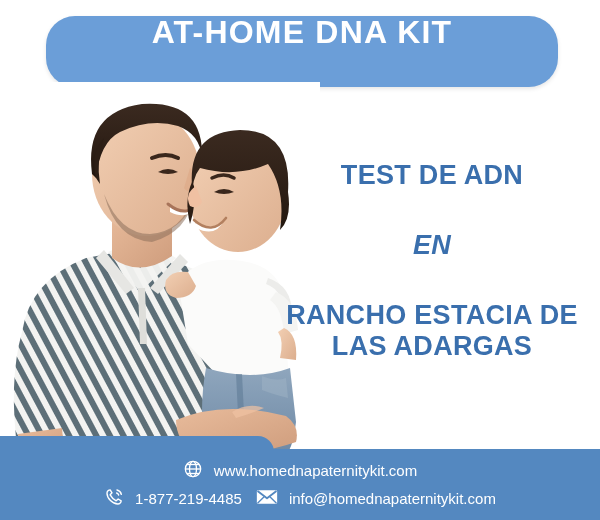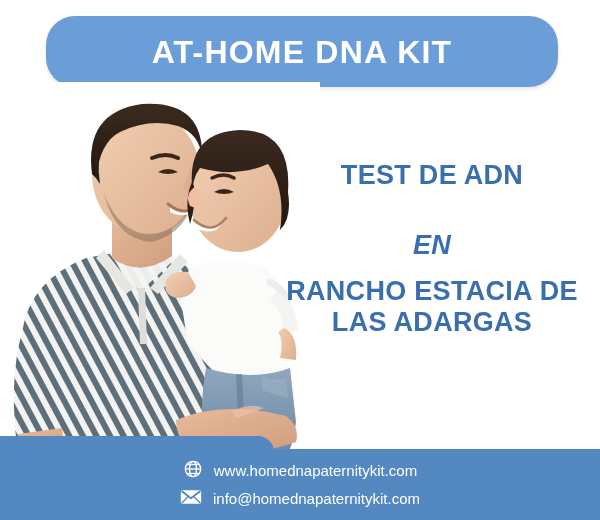--- a/index.html
+++ b/index.html
@@ -25,21 +25,21 @@
   .header-banner {
     position: absolute;
     left: 46px;
     top: 16px;
     width: 512px;
     height: 71px;
     background: #6b9ed8;
     border-radius: 29px;
     box-shadow: 0 2px 4px rgba(0,0,0,0.10);
     display: flex;
-    align-items: center;
+    align-items: flex-start;
     justify-content: center;
   }
   .header-title {
     color: #ffffff;
     font-size: 32px;
     font-weight: bold;
     letter-spacing: 1.2px;
     line-height: 1;
     white-space: nowrap;
   }
@@ -65,21 +65,21 @@
   }
   .headline-line {
     color: #3a6fad;
     font-weight: bold;
     font-size: 27px;
     line-height: 1.12;
     letter-spacing: 0.3px;
   }
   .headline-line.l1 { margin: 0 0 0 0; }
   .headline-line.l2 { margin: 40px 0 0 0; font-style: italic; }
-  .headline-line.l3 { margin: 16px 0 0 0; }
+  .headline-line.l3 { margin: 40px 0 0 0; }
 
   
   .footer-left-block {
     position: absolute;
     left: 0px;
     top: 436px;
     width: 274px;
     height: 84px;
     background: #5488c0;
     border-top-right-radius: 16px;
@@ -243,20 +243,30 @@
             <line x1="2.8" y1="12" x2="21.2" y2="12"></line>
             <line x1="4.4" y1="6.6" x2="19.6" y2="6.6"></line>
             <line x1="4.4" y1="17.4" x2="19.6" y2="17.4"></line>
           </svg>
         </span>
         <span class="footer-text">www.homednapaternitykit.com</span>
       </div>
     </div>
 
     <div class="footer-row">
+      <div class="footer-item">
+        <span class="ficon">
+          <svg width="20" height="20" viewBox="0 0 24 24" fill="none" stroke="#ffffff" stroke-width="1.7" aria-hidden="true">
+            <path d="M7.4 3.4 C5.6 3.4 3.6 5.2 3.6 7.4 C3.6 13.6 10.4 20.4 16.6 20.4 C18.8 20.4 20.6 18.4 20.6 16.6 L17 14.4 L14.6 16.6 C12.4 15.4 8.6 11.6 7.4 9.4 L9.6 7 Z" stroke-linejoin="round"></path>
+            <path d="M15.6 3.6 C18.2 4.2 20.2 6.2 20.8 8.8" stroke-linecap="round"></path>
+            <path d="M15.2 7.2 C16.4 7.6 17.2 8.4 17.6 9.6" stroke-linecap="round"></path>
+          </svg>
+        </span>
+        <span class="footer-text">1-877-219-4485</span>
+      </div>
 
       <div class="footer-item">
         <span class="ficon">
           <svg width="22" height="20" viewBox="0 0 26 20" aria-hidden="true">
             <rect x="1" y="2" width="24" height="16" rx="1.6" fill="#ffffff"></rect>
             <path d="M1.8 3 L13 11.6 L24.2 3" fill="none" stroke="#5488c0" stroke-width="2.2" stroke-linejoin="round"></path>
             <path d="M1.8 17.4 L9.6 9.8 M24.2 17.4 L16.4 9.8" fill="none" stroke="#5488c0" stroke-width="1.6"></path>
           </svg>
         </span>
         <span class="footer-text">info@homednapaternitykit.com</span>

